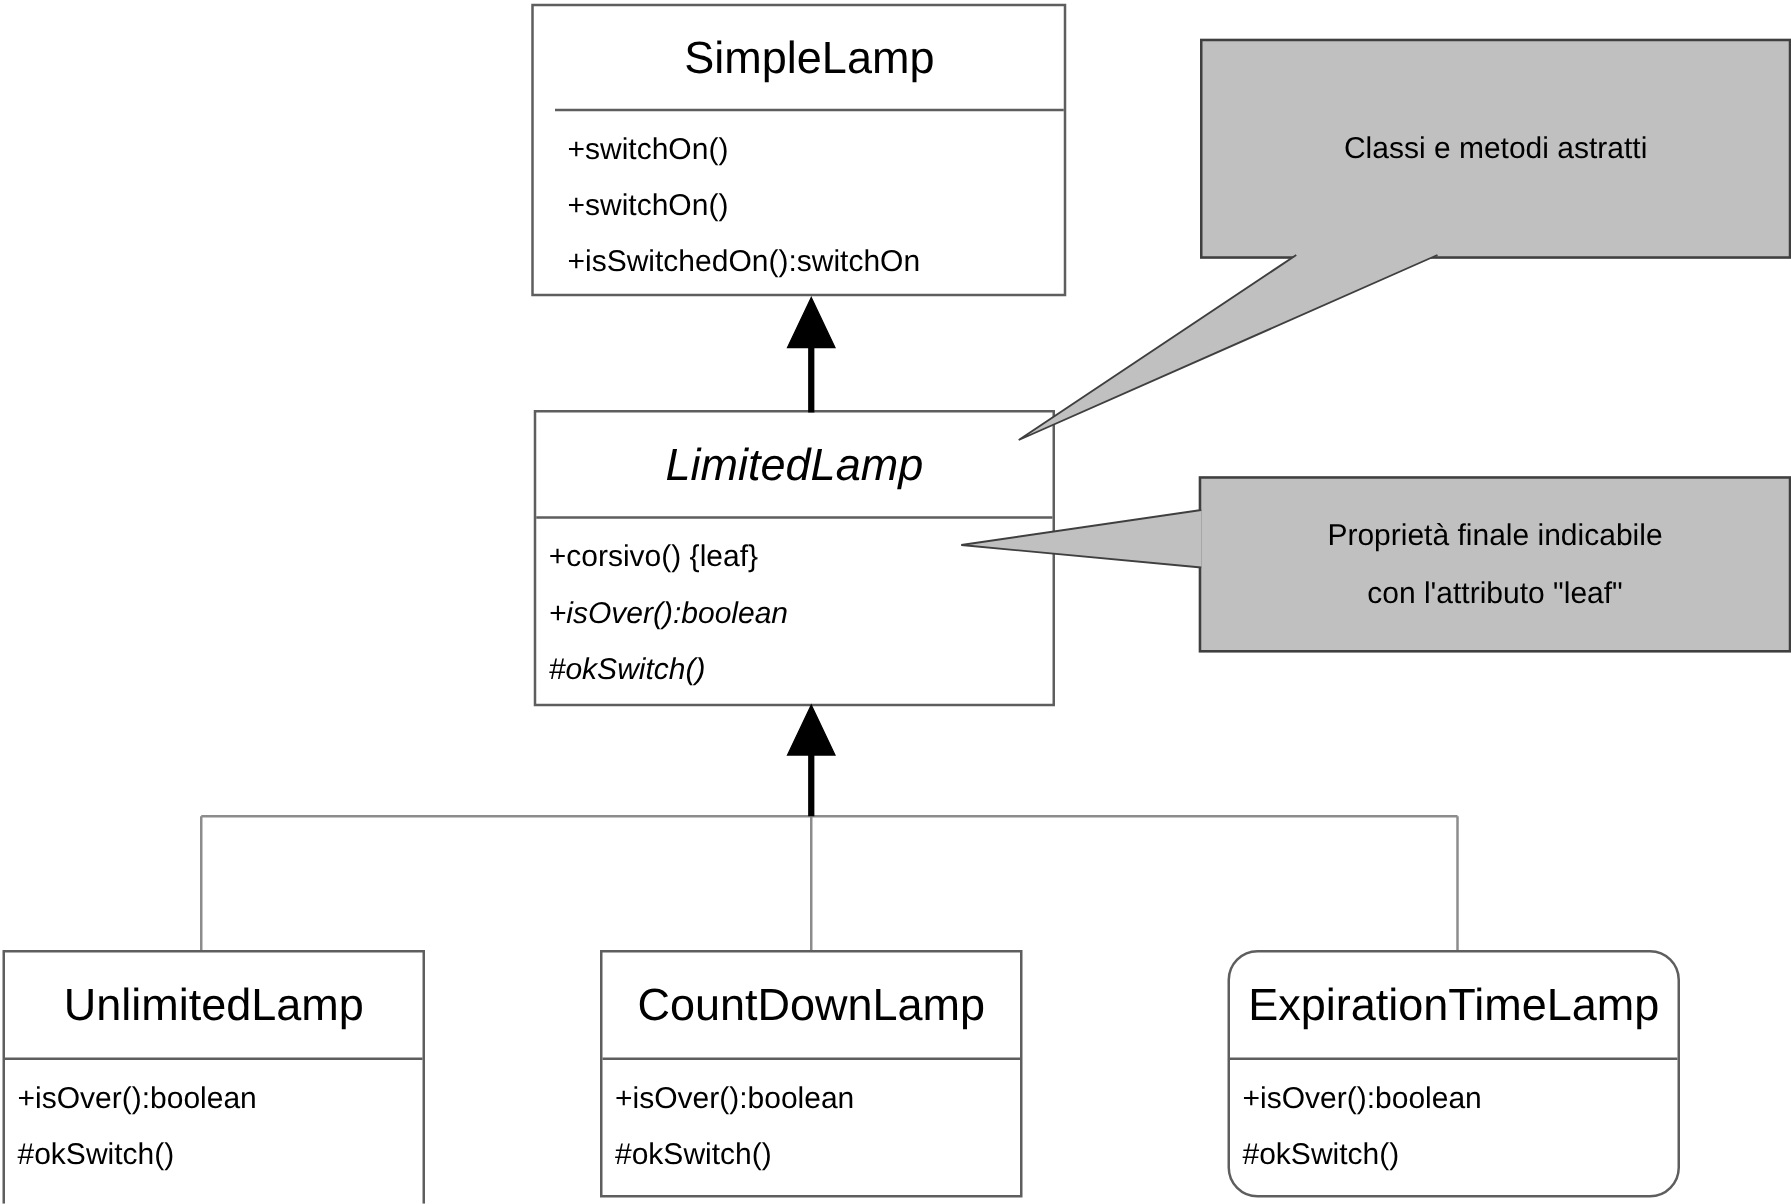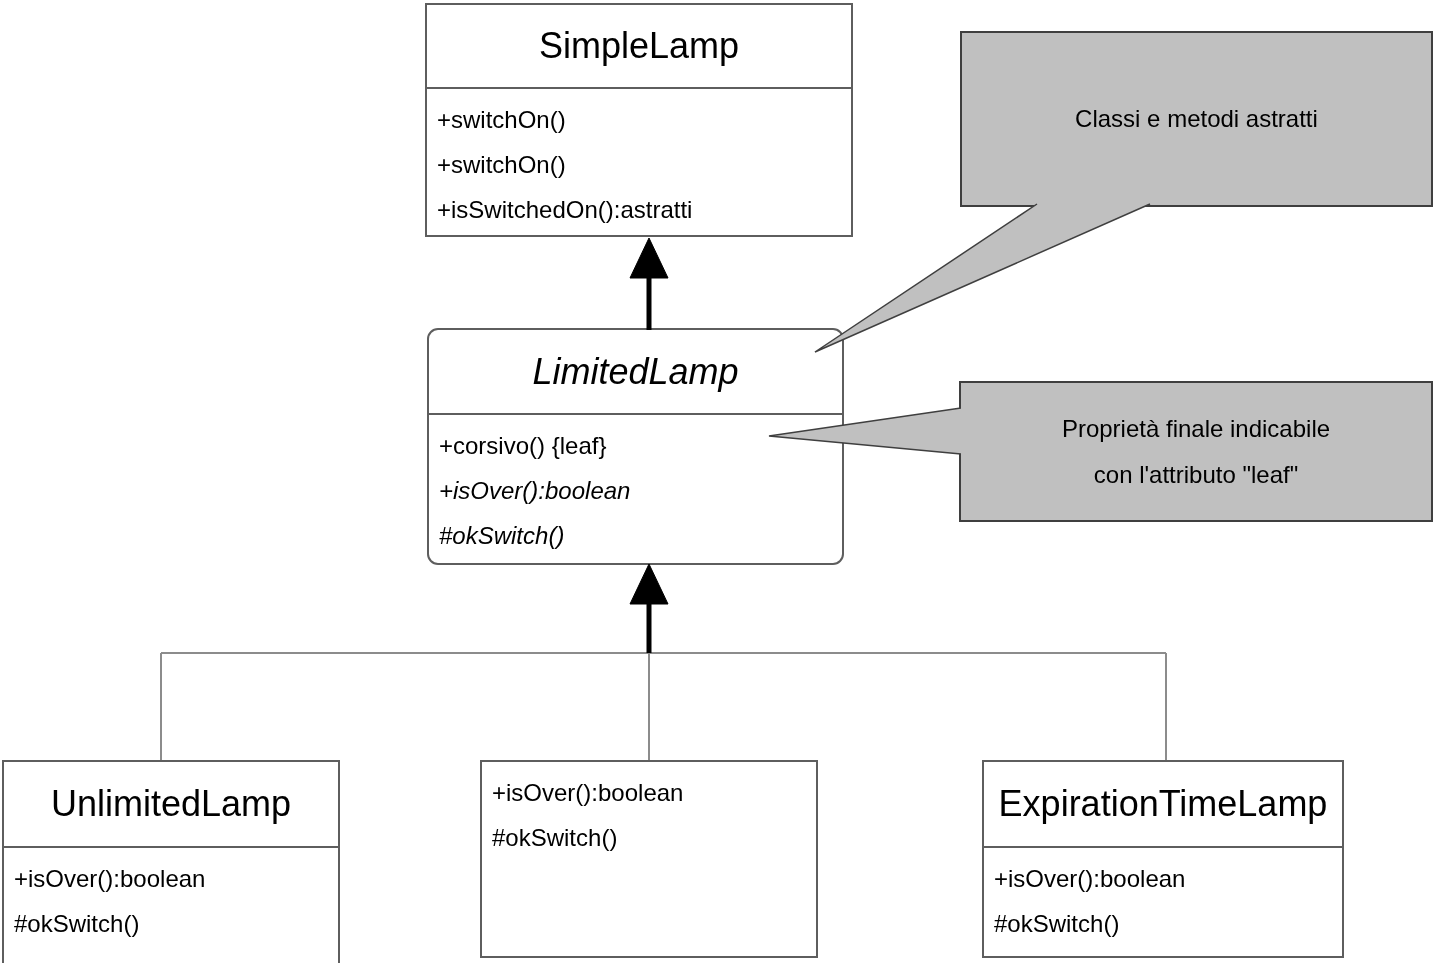--- a/index.html
+++ b/index.html
@@ -35,27 +35,27 @@
   .cls .methods {
     padding: 8px 4px 0 10px;
   }
   .m {
     font-size: 24px;
     line-height: 45px;
     white-space: nowrap;
   }
   .it { font-style: italic; }
 
-  #cls-simple     { left: 425px; top: 3px;   width: 428px; height: 234px; }
+  #cls-simple     { left: 425px; top: 3px;   width: 428px; height: 234px; padding-left: 17px; }
   #cls-simple .title { height: 84px; }
-  #cls-limited    { left: 427px; top: 328px; width: 417px; height: 237px; border-radius: 11px; }
+  #cls-limited    { left: 427px; top: 328px; width: 417px; height: 237px; }
   #cls-limited .title { height: 85px; }
   #cls-unlimited  { left: 2px;   top: 760px; width: 338px; height: 233px; }
   #cls-countdown  { left: 480px; top: 760px; width: 338px; height: 198px; }
-  #cls-expiration { left: 982px; top: 760px; width: 362px; height: 198px; }
+  #cls-expiration { left: 982px; top: 760px; width: 362px; height: 198px; border-radius: 24px; }
   #cls-unlimited .title, #cls-countdown .title, #cls-expiration .title { height: 86px; }
 
   
   .note {
     position: absolute;
     background: #c0c0c0;
     border: 2px solid #3f3f3f;
     box-sizing: border-box;
     display: flex;
     flex-direction: column;
@@ -80,21 +80,21 @@
 </head>
 <body>
 
 <div id="canvas">
 
   <div class="cls" id="cls-simple">
     <div class="title">SimpleLamp</div>
     <div class="methods">
       <div class="m">+switchOn()</div>
       <div class="m">+switchOn()</div>
-      <div class="m">+isSwitchedOn():astratti</div>
+      <div class="m">+isSwitchedOn():switchOn</div>
     </div>
   </div>
 
   <div class="cls" id="cls-limited">
     <div class="title it">LimitedLamp</div>
     <div class="methods">
       <div class="m">+corsivo() {leaf}</div>
       <div class="m it">+isOver():boolean</div>
       <div class="m it">#okSwitch()</div>
     </div>
@@ -102,20 +102,21 @@
 
   <div class="cls" id="cls-unlimited">
     <div class="title">UnlimitedLamp</div>
     <div class="methods">
       <div class="m">+isOver():boolean</div>
       <div class="m">#okSwitch()</div>
     </div>
   </div>
 
   <div class="cls" id="cls-countdown">
+    <div class="title">CountDownLamp</div>
     <div class="methods">
       <div class="m">+isOver():boolean</div>
       <div class="m">#okSwitch()</div>
     </div>
   </div>
 
   <div class="cls" id="cls-expiration">
     <div class="title">ExpirationTimeLamp</div>
     <div class="methods">
       <div class="m">+isOver():boolean</div>

